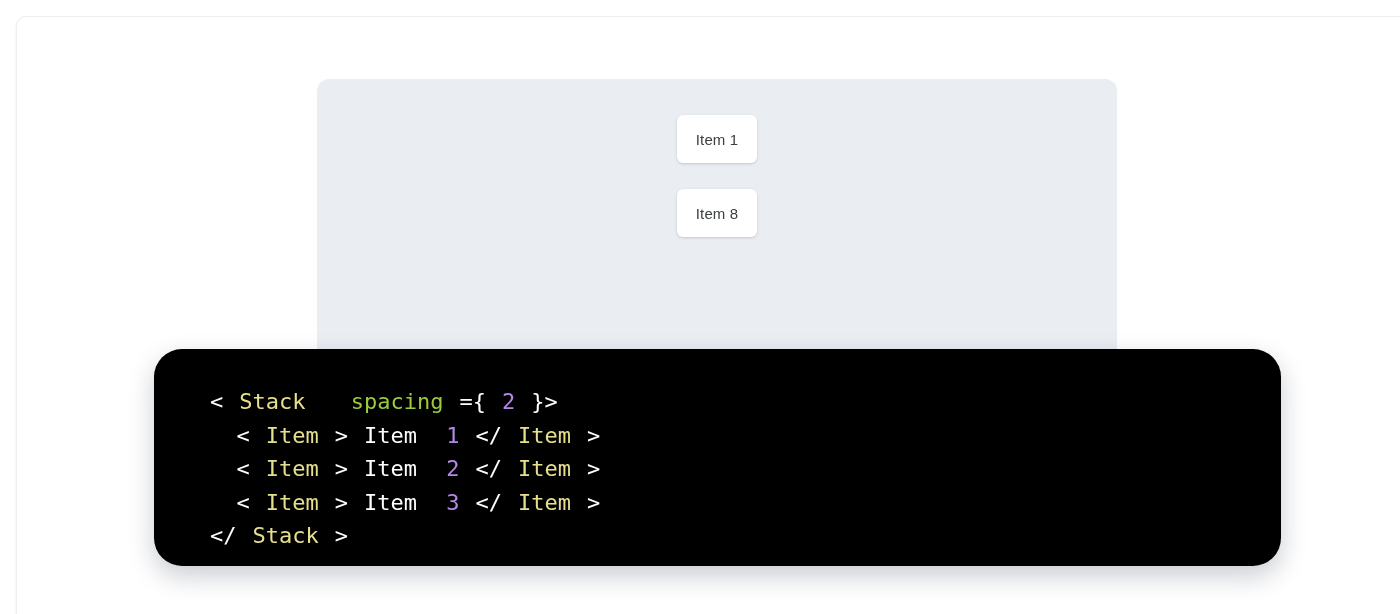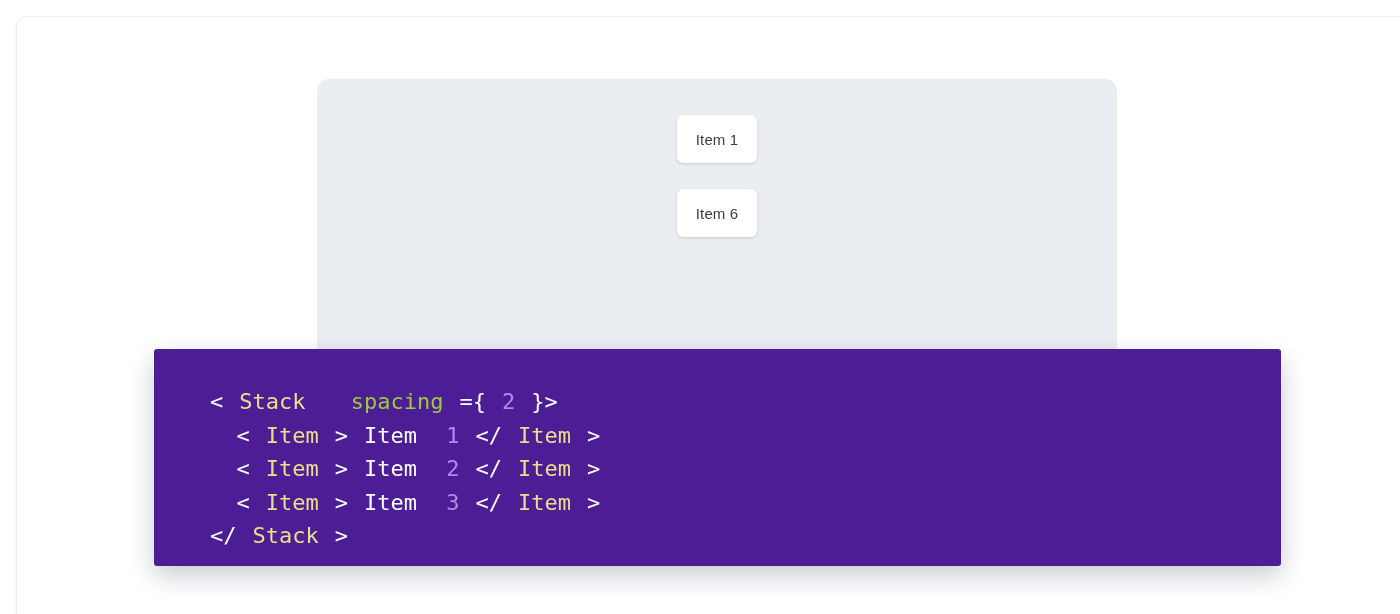--- a/index.html
+++ b/index.html
@@ -64,22 +64,22 @@
     cursor: default;
   }
 
   
   #code-block {
     position: absolute;
     left: 137px;
     top: 332px;
     width: 1127px;
     height: 217px;
-    background: #4c1d95;
-    border-radius: 3px;
+    background: #000000;
+    border-radius: 28px;
     padding: 28px 32px;
     box-shadow: 0 10px 26px rgba(10, 25, 50, 0.22);
     overflow: hidden;
   }
 
   #code-block pre {
     font-family: "DejaVu Sans Mono", "Liberation Mono", monospace;
     font-size: 22px;
     line-height: 33.5px;
     color: #ffffff;
@@ -97,21 +97,21 @@
 <body>
 
 <div id="page-frame">
 
   <div id="preview-panel">
     <div id="stack">
         <div class="stack-item">
           <span>Item 1</span>
         </div>
         <div class="stack-item">
-          <span>Item 6</span>
+          <span>Item 8</span>
         </div>
       </div>
   </div>
 
   <div id="code-block">
     <pre id="code-pre"><span><span class="tok-punct">&lt;</span><span class="tok-tag">Stack</span><span class="tok-punct"> </span><span class="tok-attr">spacing</span><span class="tok-punct">={</span><span class="tok-num">2</span><span class="tok-punct">}&gt;</span></span>
 <span>  <span class="tok-punct">&lt;</span><span class="tok-tag">Item</span><span class="tok-punct">&gt;</span><span class="tok-text">Item </span><span class="tok-num">1</span><span class="tok-punct">&lt;/</span><span class="tok-tag">Item</span><span class="tok-punct">&gt;</span></span>
 <span>  <span class="tok-punct">&lt;</span><span class="tok-tag">Item</span><span class="tok-punct">&gt;</span><span class="tok-text">Item </span><span class="tok-num">2</span><span class="tok-punct">&lt;/</span><span class="tok-tag">Item</span><span class="tok-punct">&gt;</span></span>
 <span>  <span class="tok-punct">&lt;</span><span class="tok-tag">Item</span><span class="tok-punct">&gt;</span><span class="tok-text">Item </span><span class="tok-num">3</span><span class="tok-punct">&lt;/</span><span class="tok-tag">Item</span><span class="tok-punct">&gt;</span></span>
 <span><span class="tok-punct">&lt;/</span><span class="tok-tag">Stack</span><span class="tok-punct">&gt;</span></span></pre>

